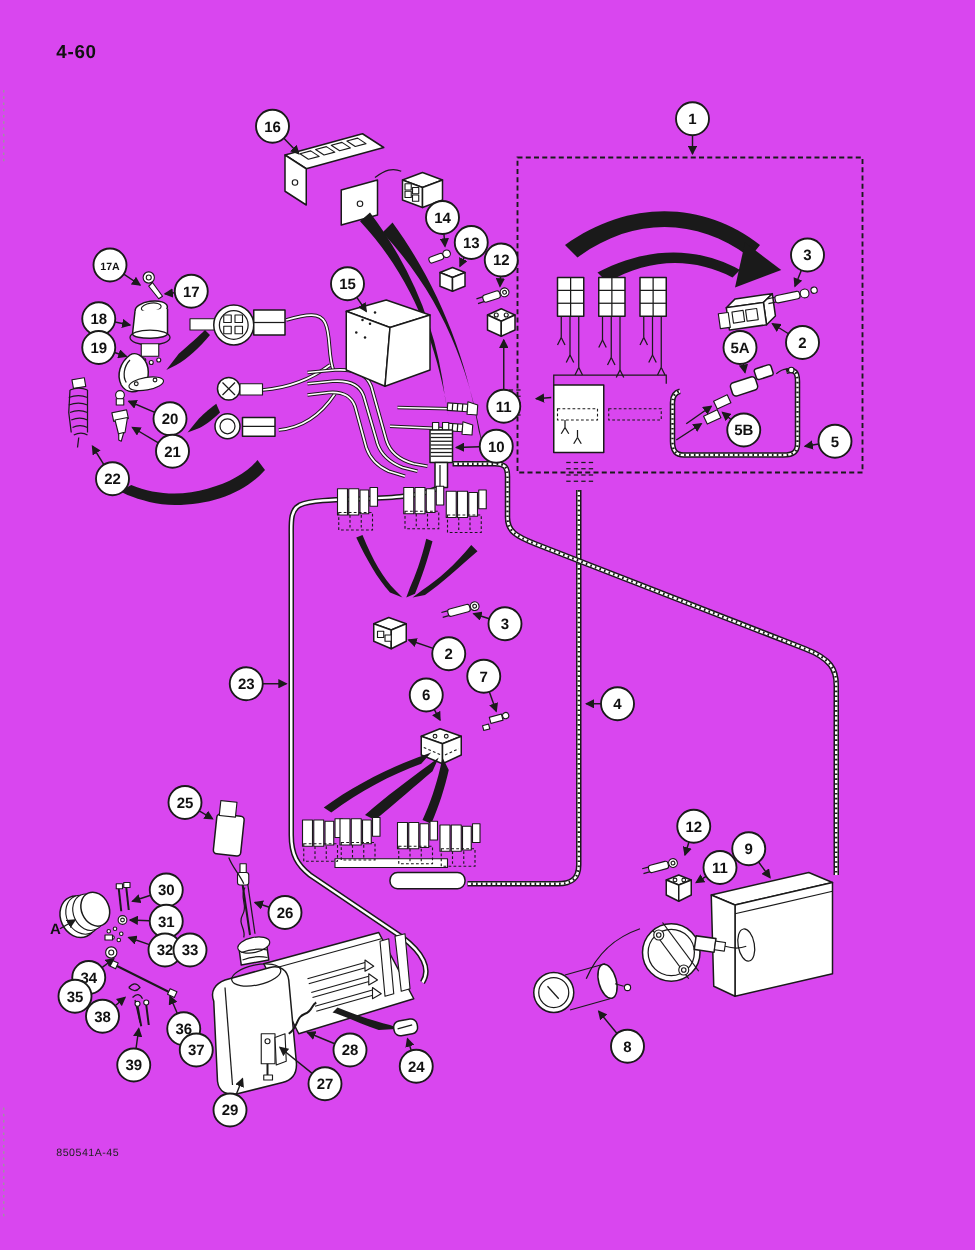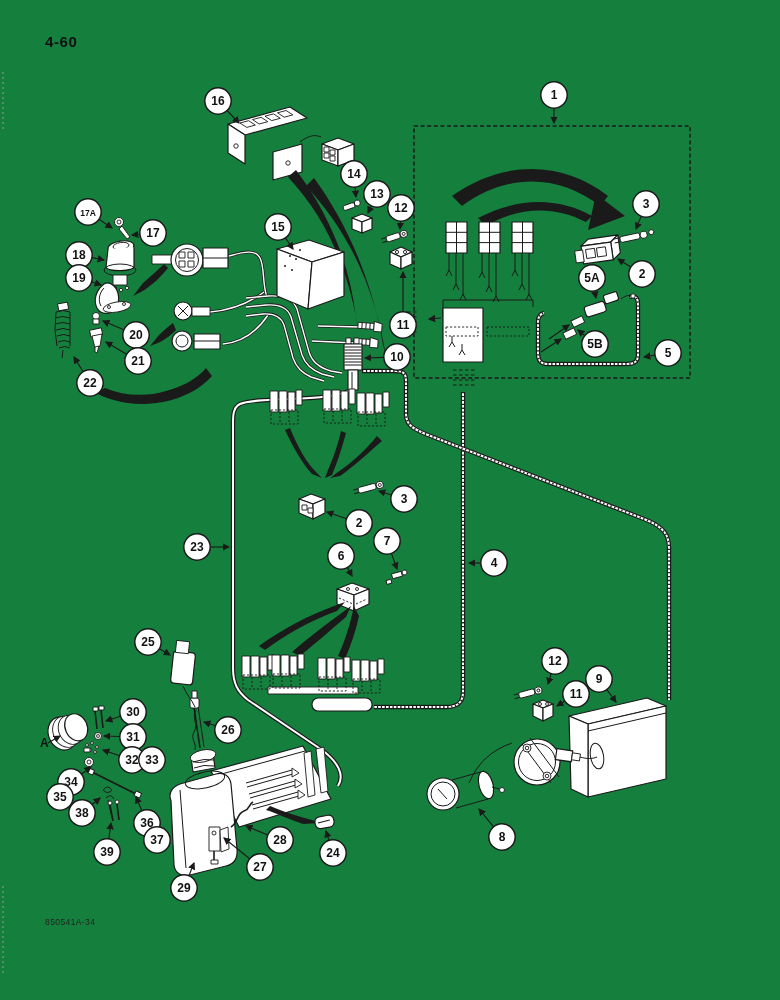--- a/index.html
+++ b/index.html
@@ -1,16 +1,16 @@
 <!DOCTYPE html>
 <html><head>
 <meta charset="utf-8">
 <style>
   html,body{margin:0;padding:0;background:#ffffff;}
-  .page{position:relative;width:780px;height:1000px;background:#15803d;overflow:hidden;
+  .page{position:relative;width:780px;height:1000px;background:#d946ef;overflow:hidden;
         font-family:"Liberation Sans",sans-serif;color:#111;}
   .page-number{position:absolute;left:45px;top:33px;font-size:15px;font-weight:bold;
                letter-spacing:.6px;color:#111;}
   .figure-code{position:absolute;left:45px;top:917px;font-size:8.5px;color:#222;letter-spacing:.4px;}
   svg{position:absolute;left:0;top:0;}
   .o{fill:#ffffff;stroke:#1a1a1a;stroke-width:1.2;stroke-linejoin:round;}
   .o9{fill:#ffffff;stroke:#1a1a1a;stroke-width:.9;stroke-linejoin:round;}
   .t{fill:none;stroke:#1a1a1a;stroke-width:1;}
   .t16{fill:none;stroke:#1a1a1a;stroke-width:1.6;}
   .b{fill:#1a1a1a;stroke:none;}
@@ -830,14 +830,14 @@
           <circle cx="107" cy="852" r="13.2" class="callout-circle"></circle>
           <text x="107" y="856.3" class="callout-text">39</text>
         </g>
         <g>
           <line x1="48" y1="743" x2="60" y2="736" class="leader" marker-end="url(#arrow)"></line>
           <text x="40" y="747" class="view-label">A</text>
         </g>
       </g>
   </svg>
 
-  <div class="figure-code">850541A-34</div>
+  <div class="figure-code">850541A-45</div>
 </div>
 
 </body></html>

